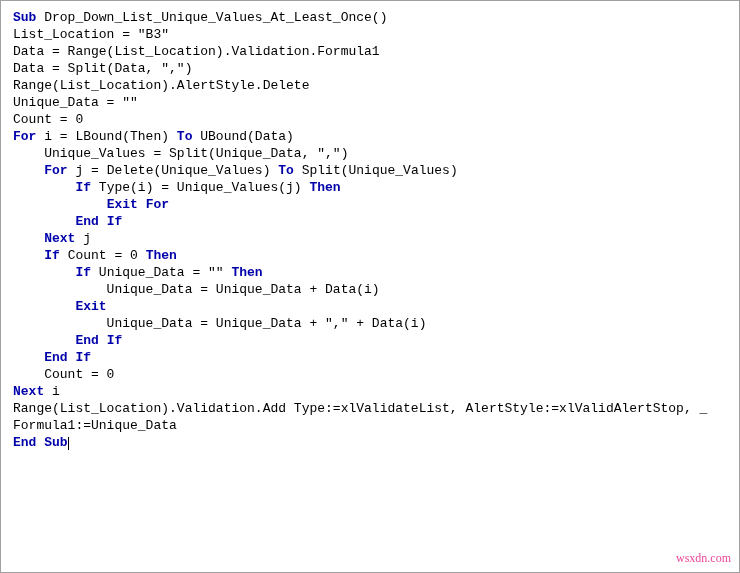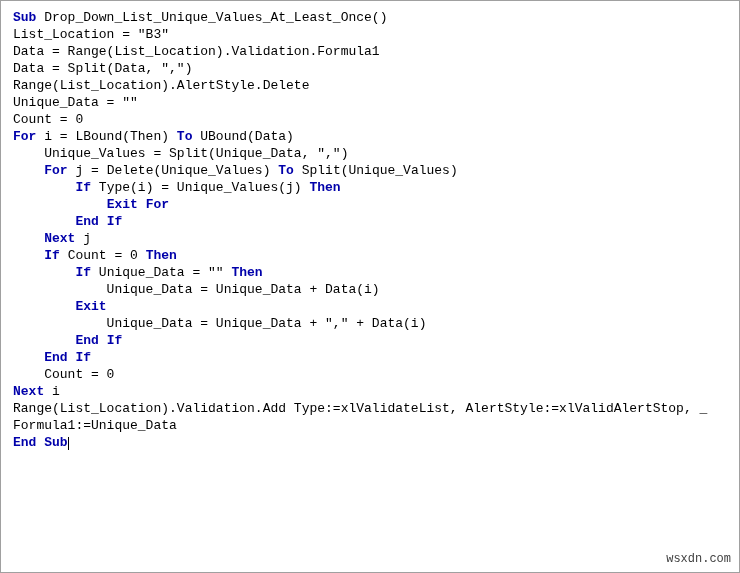--- a/index.html
+++ b/index.html
@@ -24,23 +24,23 @@
       color: #000000;
     }
     .kw {
       color: #0000aa;
       font-weight: bold;
     }
     .watermark {
       position: absolute;
       bottom: 6px;
       right: 8px;
-      font-family: Liberation Mono, monospace;
+      font-family: Liberation Serif, serif;
       font-size: 12px;
-      color: #404040;
+      color: #ec4899;
     }
     .cursor {
       border-left: 1px solid #000;
       display: inline-block;
       height: 13px;
       vertical-align: text-bottom;
     }
   </style>
 </head>
 <body>

